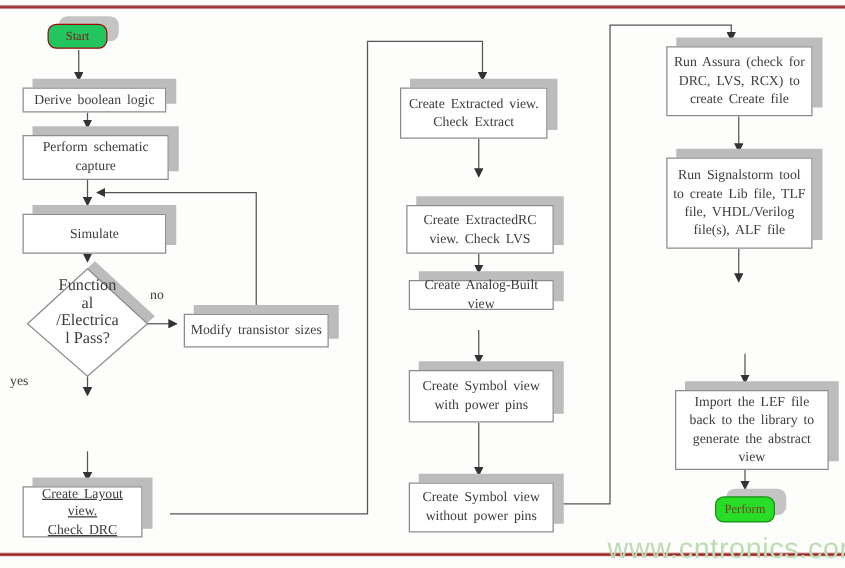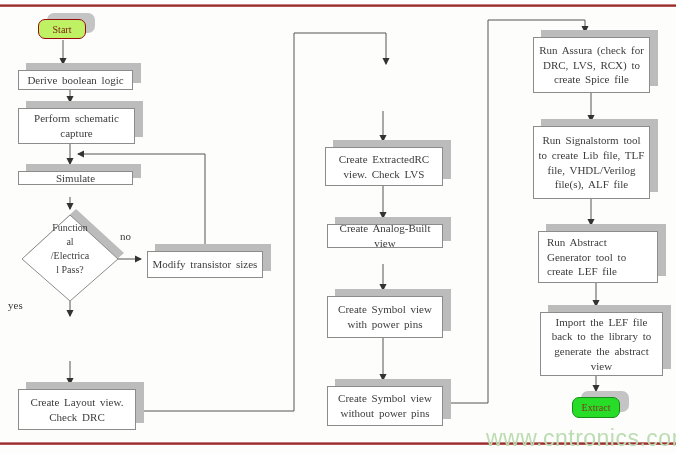--- a/index.html
+++ b/index.html
@@ -19,25 +19,25 @@
     display:flex;align-items:center;justify-content:center;
     text-align:center;font-size:11px;line-height:1.32;
     white-space:pre-line;word-spacing:2px;box-sizing:border-box;padding:2px 3px;
   }
   .node.align-left{justify-content:flex-start;text-align:left;padding-left:8px;}
   .terminal{
     position:absolute;border-radius:7px;
     display:flex;align-items:center;justify-content:center;
     font-size:10px;box-shadow:9px -6px 0 0 #c4c4c4;box-sizing:border-box;
   }
-  .terminal.start{background:#bef264;border:1px solid #9b0a0a;color:#7c1a12;}
+  .terminal.start{background:#22c55e;border:1px solid #9b0a0a;color:#7c1a12;}
   .terminal.finish{background:#27dd27;border:1px solid #159015;color:#7c3a22;}
   .decision-text{
     position:absolute;left:20px;top:221px;width:100px;height:62px;
-    font-size:10px;line-height:14px;text-align:center;white-space:pre-line;
+    font-size:13px;line-height:14px;text-align:center;white-space:pre-line;
   }
   .edge-label{position:absolute;font-size:11px;color:#3c3c3c;}
   .watermark{
     position:absolute;left:486px;top:425px;
     font-family:"Liberation Sans","DejaVu Sans",sans-serif;
     font-size:23px;color:#bcdcb2;letter-spacing:0.5px;z-index:5;
   }
 </style>
 </head>
 <body>
@@ -80,68 +80,67 @@
 
   <div class="terminal start" style="left:38px;top:19px;width:48px;height:20px;">
     <span>Start</span>
   </div>
 
   <div class="node" style="left:18px;top:70px;width:115px;height:20px;">Derive  boolean logic</div>
 
   <div class="node" style="left:18px;top:108px;width:117px;height:36px;">Perform  schematic
 capture</div>
 
-  <div class="node" style="left:18px;top:171px;width:115px;height:14px;">Simulate</div>
+  <div class="node" style="left:18px;top:171px;width:115px;height:32px;">Simulate</div>
 
   <div class="decision-text">Function
 al
 /Electrica
 l Pass?</div>
 
   <div class="edge-label" style="left:120px;top:230px;">no</div>
   <div class="edge-label" style="left:8px;top:299px;">yes</div>
 
   <div class="node" style="left:147px;top:251px;width:116px;height:27px;">Modify  transistor  sizes</div>
 
 
-  <div class="node" style="left:18px;top:389px;width:118px;height:41px;">Create  Layout  view.
+  <div class="node" style="left:18px;top:389px;width:96px;height:41px;text-decoration:underline;">Create  Layout  view.
 Check DRC</div>
 
+  <div class="node" style="left:320px;top:70px;width:118px;height:41px;">Create  Extracted  view.
+Check Extract</div>
 
-  <div class="node" style="left:325px;top:147px;width:118px;height:39px;">Create  ExtractedRC
+  <div class="node" style="left:325px;top:164px;width:118px;height:39px;">Create  ExtractedRC
 view.   Check LVS</div>
 
   <div class="node" style="left:327px;top:224px;width:116px;height:24px;">Create  Analog-Built
 view</div>
 
   <div class="node" style="left:327px;top:296px;width:116px;height:42px;">Create  Symbol view
 with  power pins</div>
 
   <div class="node" style="left:327px;top:386px;width:116px;height:40px;">Create  Symbol view
 without  power pins</div>
 
   <div class="node" style="left:533px;top:37px;width:117px;height:56px;">Run Assura  (check  for
 DRC,  LVS,  RCX)  to
-create  Spice  file</div>
+create  Create  file</div>
 
   <div class="node" style="left:533px;top:126px;width:117px;height:73px;">Run  Signalstorm  tool
 to create  Lib file,  TLF
 file,  VHDL/Verilog
 file(s),  ALF  file</div>
 
-  <div class="node align-left" style="left:538px;top:231px;width:120px;height:52px;">Run Abstract
-Generator  tool to
-create LEF file</div>
 
   <div class="node" style="left:540px;top:312px;width:123px;height:64px;">Import  the LEF  file
 back to the library  to
 generate  the abstract
 view</div>
 
   <div class="terminal finish" style="left:572px;top:397px;width:48px;height:21px;">
-    <span>Extract</span>
+    <span>Perform</span>
   </div>
 
   <div class="watermark">www.cntronics.com</div>
 
   <div class="rule bottom"></div>
 
 </div>
 
 </body></html>

